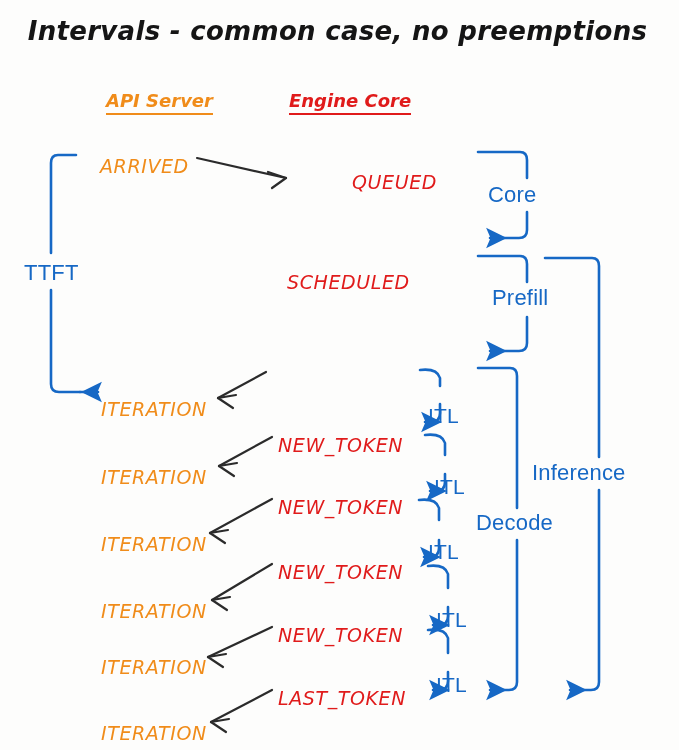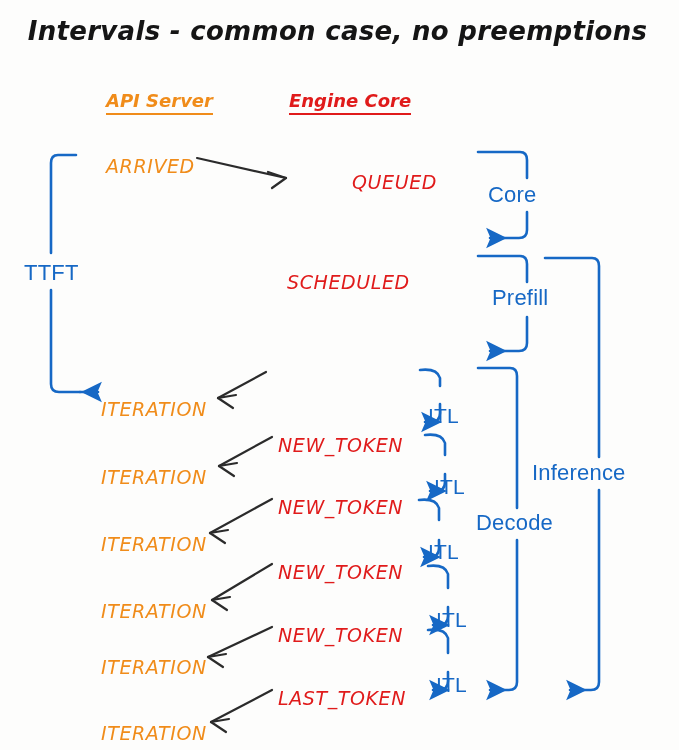--- a/index.html
+++ b/index.html
@@ -89,21 +89,21 @@
 </head>
 <body>
 
 <div id="canvas">
 
   <div class="title">Intervals - common case, no preemptions</div>
 
   <div class="colhead api" style="left:106px; top:90px;">API Server</div>
   <div class="colhead engine" style="left:289px; top:90px;font-style:italic;">Engine Core</div>
 
-  <div class="evt orange" style="left:106px; top:155px;">ARRIVED</div>
+  <div class="evt orange" style="left:100px; top:155px;">ARRIVED</div>
   <div class="evt orange" style="left:101px; top:398px;">ITERATION</div>
   <div class="evt orange" style="left:101px; top:466px;">ITERATION</div>
   <div class="evt orange" style="left:101px; top:533px;">ITERATION</div>
   <div class="evt orange" style="left:101px; top:600px;">ITERATION</div>
   <div class="evt orange" style="left:101px; top:656px;">ITERATION</div>
   <div class="evt orange" style="left:101px; top:722px;">ITERATION</div>
 
   <div class="evt red" style="left:308px; top:171px;margin-left:44px;">QUEUED</div>
   <div class="evt red" style="left:287px; top:271px;">SCHEDULED</div>
   <div class="evt red" style="left:278px; top:434px;">NEW_TOKEN</div>

